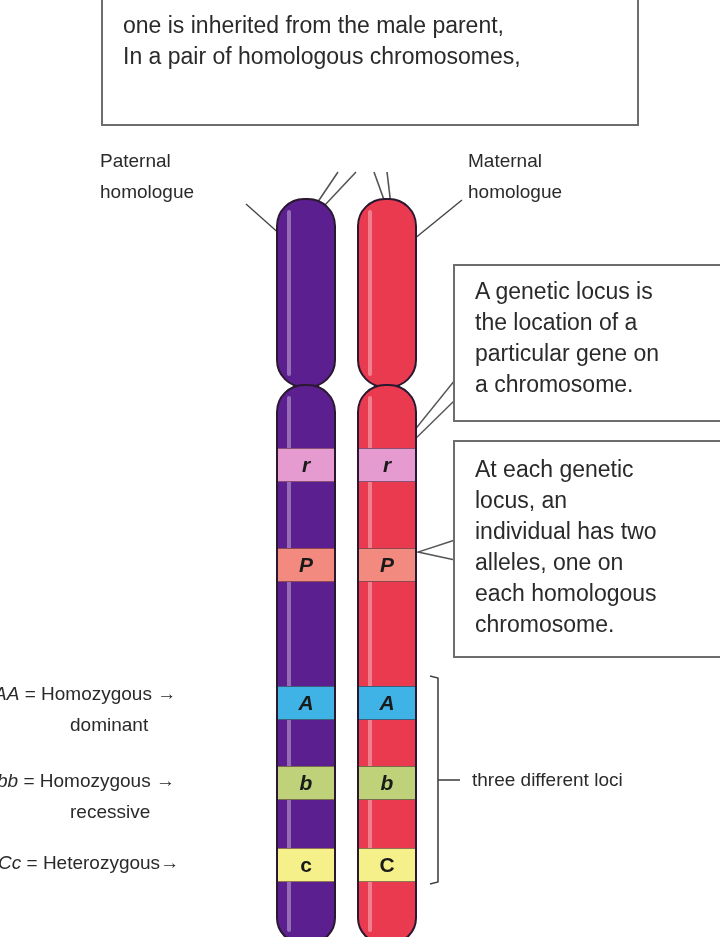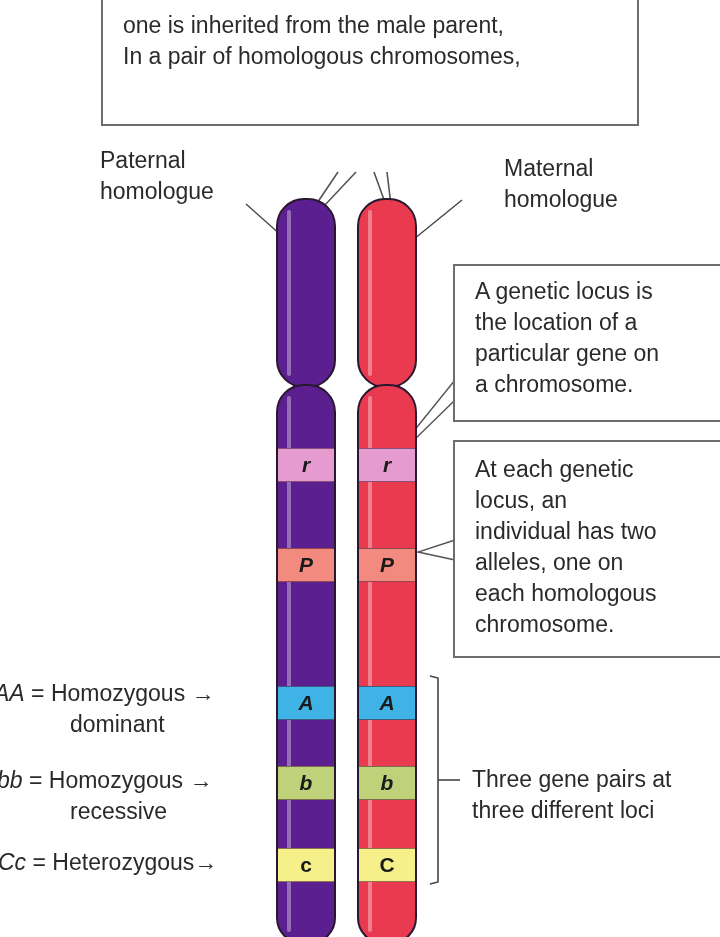--- a/index.html
+++ b/index.html
@@ -1,20 +1,20 @@
 <!DOCTYPE html>
 <html><head>
   <meta charset="utf-8">
   <style>
     html, body { margin: 0; padding: 0; background: #ffffff; }
     body { width: 720px; height: 937px; position: relative; overflow: hidden;
            font-family: "Liberation Sans", sans-serif; color: #222; }
     .callout { position: absolute; background: #fff; border: 2px solid #6d6d6d; box-sizing: border-box;
                font-size: 23px; line-height: 31px; color: #2a2a2a; }
-    .label { position: absolute; font-size: 23px; line-height: 31px; color: #2a2a2a; }
+    .label { position: absolute; font-size: 19px; line-height: 31px; color: #2a2a2a; }
     .label i { font-style: italic; }
     svg.lines { position: absolute; left: 0; top: 0; }
     .chrom { position: absolute; overflow: hidden; box-sizing: border-box; border: 2px solid #2a1830; }
     .arm-top { border-radius: 28px; }
     .band { position: absolute; left: 0; right: 0; height: 34px; box-sizing: border-box;
             border-top: 1.5px solid rgba(60,20,40,0.55); border-bottom: 1.5px solid rgba(60,20,40,0.55);
             font-weight: bold; font-style: italic; font-size: 21px; text-align: center; line-height: 31px; color: #1a1a1a; }
     .shine { position: absolute; top: 10px; bottom: 10px; left: 9px; width: 4px; border-radius: 3px;
              background: rgba(255,255,255,0.35); }
   </style>
@@ -43,21 +43,21 @@
 <div class="callout" style="left:101px; top:-2px; width:538px; height:128px; padding:10px 0 0 20px;">
   <div>one is inherited from the male parent,</div>
   <div>In a pair of homologous chromosomes,</div>
 </div>
 
 <div class="label" style="left:100px; top:145px;">
   <div>Paternal</div>
   <div>homologue</div>
 </div>
 
-<div class="label" style="left:468px; top:153px;margin-left:36px;">
+<div class="label" style="left:468px; top:145px;">
   <div>Maternal</div>
   <div>homologue</div>
 </div>
 
 <div class="chrom arm-top" style="left:276px; top:198px; width:60px; height:190px; background:#5b1f8f;">
     <div class="shine"></div>
   </div>
 <div class="chrom arm-top" style="left:357px; top:198px; width:60px; height:190px; background:#ea3a50;">
     <div class="shine"></div>
   </div>
@@ -103,15 +103,14 @@
 <div class="label" style="left:-3px; top:765px; width:270px;">
   <div><i>bb</i><span style="white-space:pre"> = </span><span>Homozygous</span>
   <span>→</span></div>
   <div style="padding-left:73px;">recessive</div>
 </div>
 <div class="label" style="left:-2px; top:847px; width:280px;">
   <div><i>Cc</i><span style="white-space:pre"> = </span><span>Heterozygous</span><span>→</span></div>
 </div>
 
 <div class="label" style="left:472px; top:764px;">
-  <div>Three gene pairs at</div>
   <div>three different loci</div>
 </div>
 
 </body></html>

